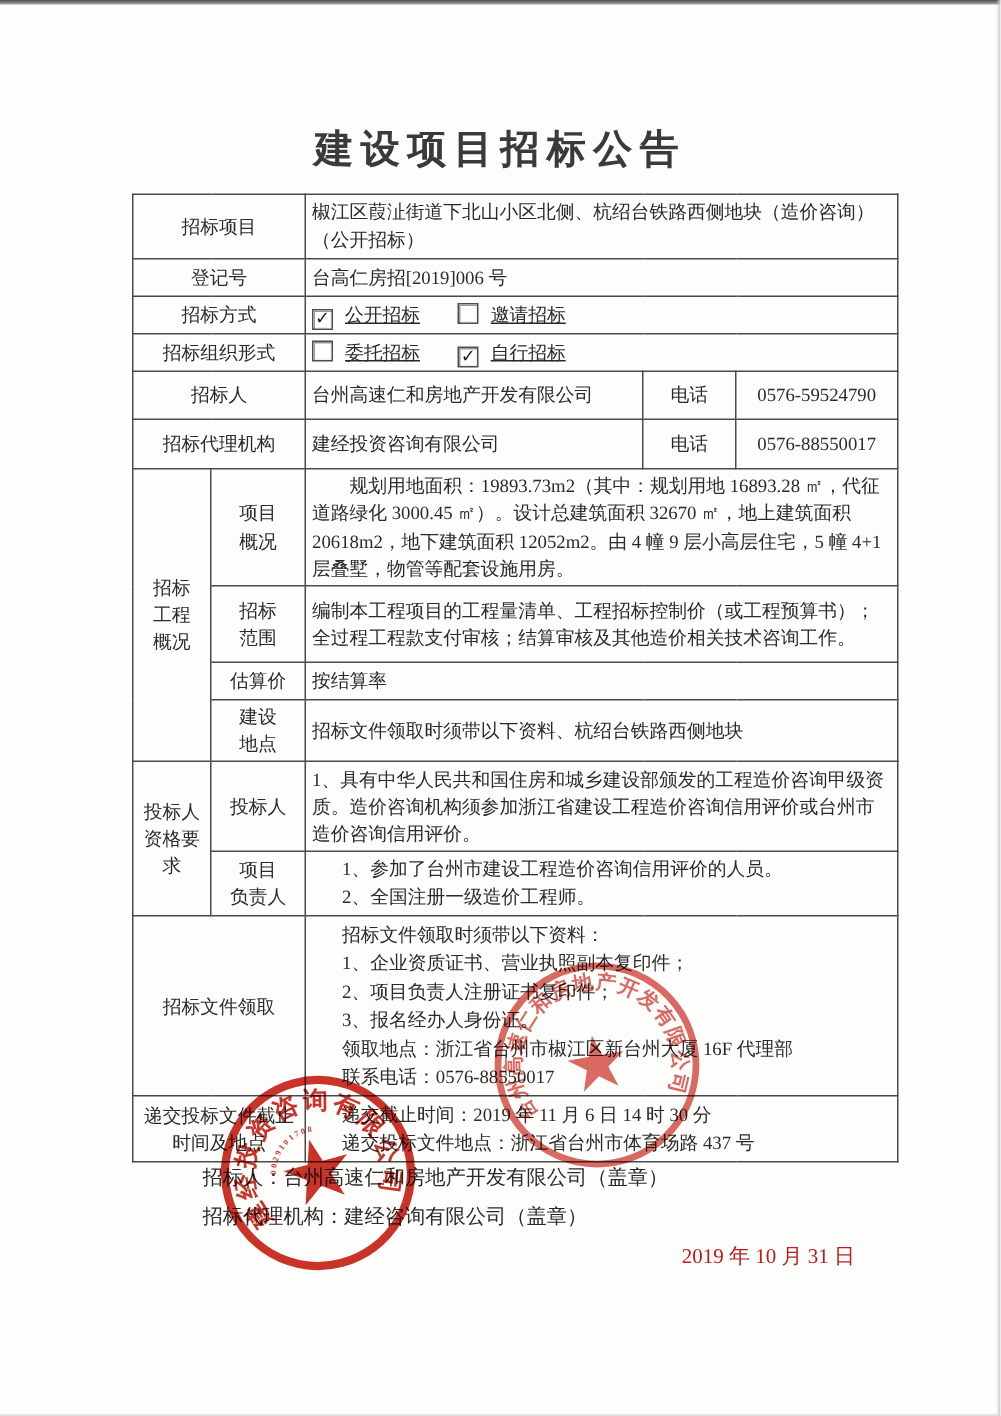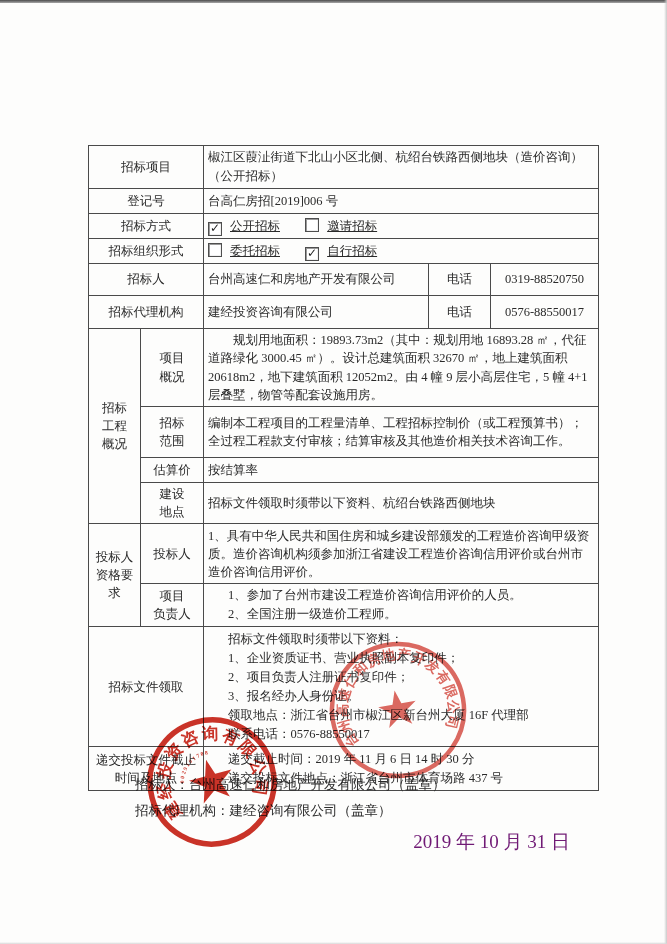--- a/index.html
+++ b/index.html
@@ -16,21 +16,21 @@
   .edge-bottom{position:absolute;bottom:0;left:0;right:0;height:2px;
     background:linear-gradient(to top,#d8d8d8,rgba(216,216,216,0));}
 
   .doc-title{
     position:absolute;top:82px;left:0;width:100%;
     text-align:center;font-size:26px;font-weight:bold;
     letter-spacing:5px;color:#3a3a3a;
   }
 
   table.tender{
-    position:absolute;left:88px;top:145px;width:510px;
+    position:absolute;left:88px;top:129px;width:510px;
     border-collapse:collapse;table-layout:fixed;
     font-size:12.5px;line-height:1.45;color:#2a2a2a;
   }
   table.tender td{
     border:1.5px solid #4a4a4a;
     padding:2px 4px;vertical-align:middle;
     overflow:hidden;
   }
   td.lbl{text-align:center;padding:2px 2px;}
   td.val{text-align:left;padding:2px 7px;}
@@ -49,35 +49,36 @@
     box-shadow:inset 1px 1px 0 #9a9a9a, inset -1px -1px 0 #f0f0f0;
     font-size:12px;line-height:11px;text-align:center;
     font-weight:bold;color:#1e1e1e;vertical-align:-2px;margin-right:8px;
     font-family:"DejaVu Sans",sans-serif;
   }
   .opt{margin-right:22px;white-space:nowrap;text-decoration:underline;}
 
   .footer-line{position:absolute;left:135px;font-size:13.5px;color:#2a2a2a;}
   .footer-line-1{top:776px;}
   .footer-line-2{top:802px;}
-  .doc-date{position:absolute;top:829px;right:97px;font-size:19px;color:#701a75;}
+  .doc-date{position:absolute;top:829px;right:97px;font-size:14px;color:#b91c1c;}
 
   .seal{position:absolute;pointer-events:none;mix-blend-mode:multiply;}
   .seal-tenderer{left:313px;top:625px;opacity:0.8;transform:rotate(-10deg);}
   .seal-agency{left:137px;top:707px;opacity:0.95;transform:rotate(-15deg);}
   .seal text{font-family:"Liberation Serif","DejaVu Serif",serif;font-weight:bold;}
 </style>
 </head>
 <body>
 
 <div class="page">
   <div class="edge-top"></div>
   <div class="edge-right"></div>
   <div class="edge-bottom"></div>
 
+  <div class="doc-title">建设项目招标公告</div>
 
   <table class="tender">
     <colgroup>
       <col style="width:52px">
         <col style="width:63px">
         <col style="width:225px">
       <col style="width:62px">
         <col style="width:108px">
     </colgroup>
     <tbody>
@@ -103,21 +104,21 @@
         <td class="lbl" colspan="2">招标组织形式</td>
         <td class="val" colspan="3">
           <span class="opt"><span class="cb"></span><span>委托招标</span></span>
           <span class="opt"><span class="cb">✓</span><span>自行招标</span></span>
         </td>
       </tr>
       <tr class="r5">
         <td class="lbl" colspan="2">招标人</td>
         <td class="val">台州高速仁和房地产开发有限公司</td>
         <td class="lbl">电话</td>
-        <td class="lbl">0319-88520750</td>
+        <td class="lbl">0576-59524790</td>
       </tr>
       <tr class="r6">
         <td class="lbl" colspan="2">招标代理机构</td>
         <td class="val">建经投资咨询有限公司</td>
         <td class="lbl">电话</td>
         <td class="lbl">0576-88550017</td>
       </tr>
       <tr class="r7">
         <td class="lbl" rowspan="4">
             <div>招标</div>

